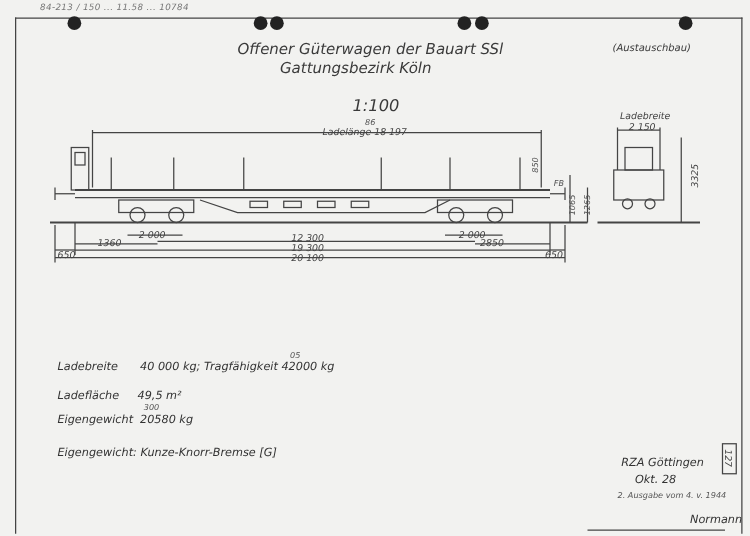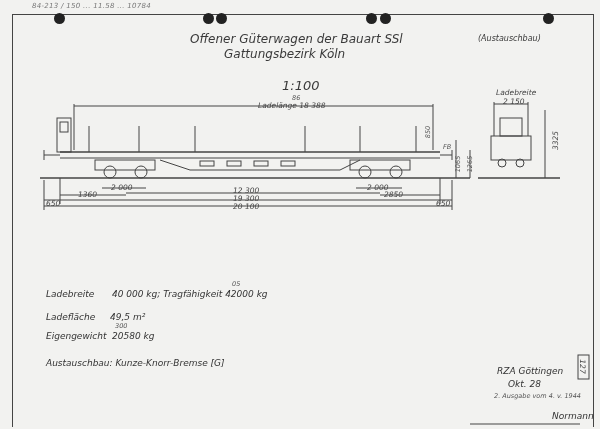--- a/index.html
+++ b/index.html
@@ -5,21 +5,21 @@
   html, body { margin:0; padding:0; }
   body { width:600px; height:429px; background:#f2f2f0; position:relative; overflow:hidden;
          font-family:"DejaVu Sans", sans-serif; color:#3a3a3a; }
   .frame { position:absolute; left:12px; top:14px; width:580px; height:412px;
            border-top:1.5px solid #444; border-left:1.5px solid #444; border-right:1.5px solid #444; }
   .topnote { position:absolute; left:32px; top:2px; font-size:7px; color:#777; font-style:italic; letter-spacing:0.3px; }
   .hole { position:absolute; width:11px; height:11px; border-radius:50%; background:#222; top:13px; }
   .txt { position:absolute; font-style:italic; white-space:nowrap; }
   .title1 { left:190px; top:32px; font-size:12px;text-align:right; }
   .title2 { left:224px; top:47px; font-size:12px; }
-  .austausch { left:478px; top:34px; font-size:8px;text-align:center; }
+  .austausch { left:490px; top:34px; font-size:8px;text-align:center; }
   .scale { left:282px; top:78px; font-size:13px; }
   .dim { font-size:7.5px; color:#444; }
   .spec { font-size:9px; color:#333; }
   .sub { font-size:6.5px; color:#555; }
   svg { position:absolute; left:0; top:0; }
 </style>
 </head>
 <body>
 
 <div class="topnote">84-213 / 150 ... 11.58 ... 10784</div>
@@ -103,21 +103,21 @@
     <line x1="494" y1="102" x2="494" y2="136"></line>
     <line x1="528" y1="102" x2="528" y2="136"></line>
     <line x1="545" y1="110" x2="545" y2="178"></line>
     <line x1="470" y1="150" x2="470" y2="178"></line>
 
     <line x1="470" y1="424" x2="580" y2="424"></line>
     <rect x="578" y="355" width="11" height="24"></rect>
   </g>
 </svg>
 
-<div class="txt dim" style="left:258px;top:101px">Ladelänge 18 388</div>
+<div class="txt dim" style="left:258px;top:101px">Ladelänge 18 197</div>
 <div class="txt sub" style="left:292px;top:94px">86</div>
 <div class="txt sub" style="left:422px;top:128px;transform:rotate(-90deg)">850</div>
 <div class="txt sub" style="left:443px;top:143px">FB</div>
 <div class="txt sub" style="left:450px;top:160px;transform:rotate(-90deg)">1065</div>
 
 <div class="txt dim" style="left:111px;top:183px">2 000</div>
 <div class="txt dim" style="left:367px;top:183px">2 000</div>
 <div class="txt dim" style="left:78px;top:190px">1360</div>
 <div class="txt dim" style="left:384px;top:190px">2850</div>
 <div class="txt dim" style="left:233px;top:186px">12 300</div>
@@ -132,19 +132,19 @@
 <div class="txt sub" style="left:462px;top:160px;transform:rotate(-90deg)">1265</div>
 
 <div class="txt spec" style="left:46px;top:289px">Ladebreite</div>
 <div class="txt spec" style="left:112px;top:289px">40 000 kg; Tragfähigkeit 42000 kg</div>
 <div class="txt sub" style="left:232px;top:280px">05</div>
 <div class="txt spec" style="left:46px;top:312px">Ladefläche</div>
 <div class="txt spec" style="left:110px;top:312px">49,5 m²</div>
 <div class="txt sub" style="left:115px;top:322px">300</div>
 <div class="txt spec" style="left:46px;top:331px">Eigengewicht</div>
 <div class="txt spec" style="left:112px;top:331px">20580 kg</div>
-<div class="txt spec" style="left:46px;top:358px">Austauschbau: Kunze-Knorr-Bremse [G]</div>
+<div class="txt spec" style="left:46px;top:358px">Eigengewicht: Kunze-Knorr-Bremse [G]</div>
 
 <div class="txt spec" style="left:497px;top:366px">RZA Göttingen</div>
 <div class="txt spec" style="left:508px;top:379px">Okt. 28</div>
 <div class="txt sub" style="left:494px;top:392px">2. Ausgabe vom 4. v. 1944</div>
 <div class="txt spec" style="left:552px;top:411px">Normann</div>
 <div class="txt dim" style="left:575px;top:362px;transform:rotate(90deg)">127</div>
 
 </body></html>

